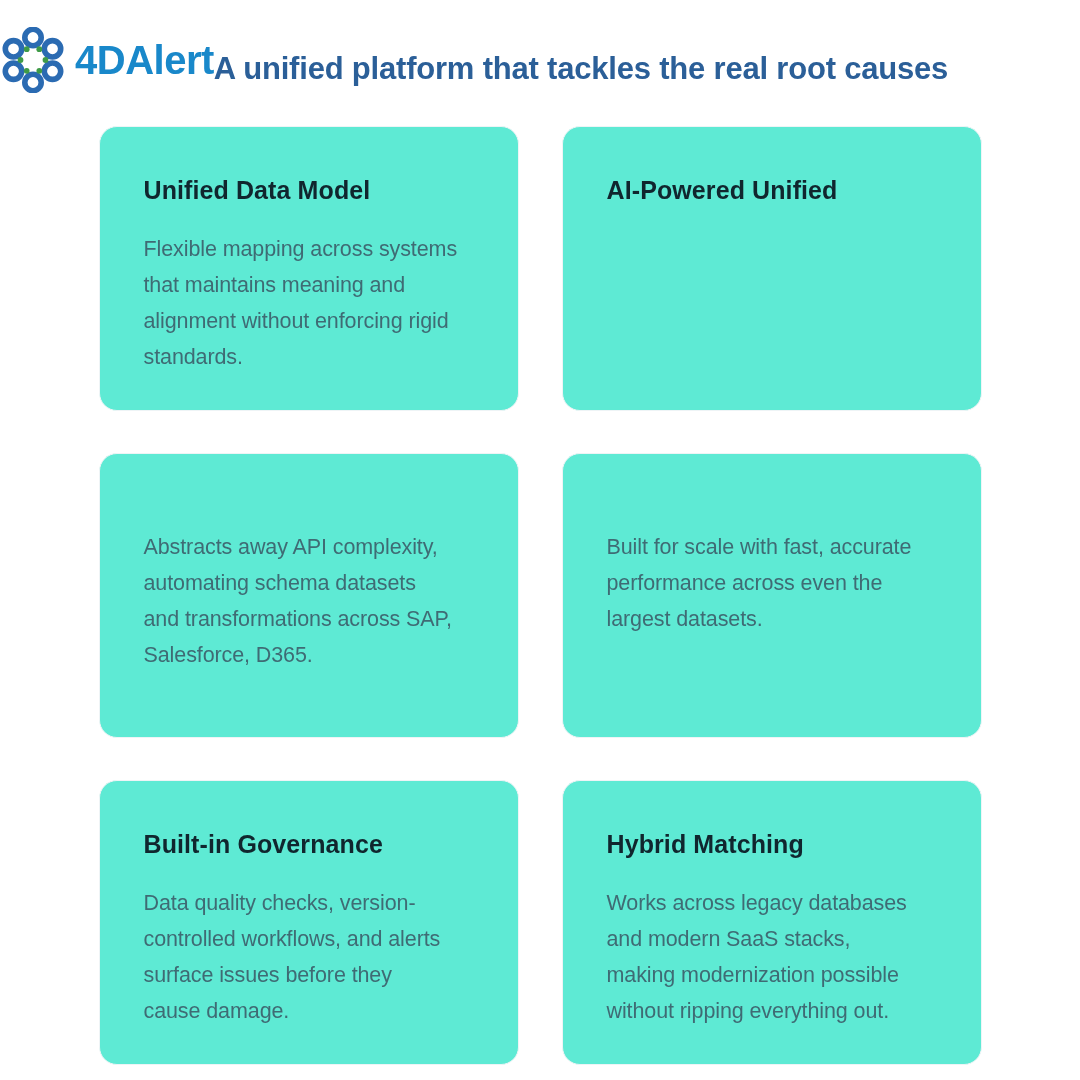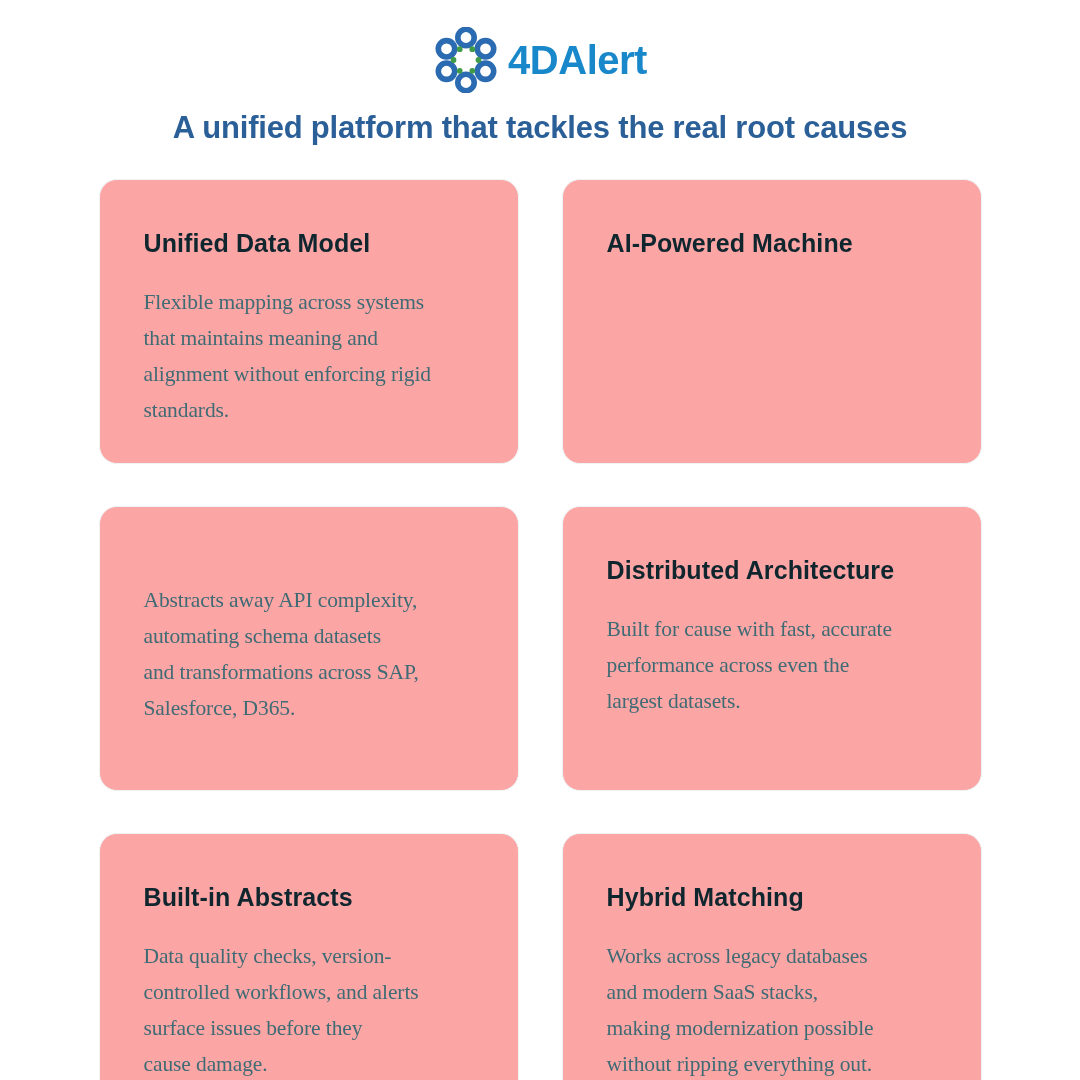--- a/index.html
+++ b/index.html
@@ -5,21 +5,21 @@
   * { margin: 0; padding: 0; box-sizing: border-box; }
   html, body { width: 1080px; height: 1080px; }
   body {
     background: #ffffff;
     overflow: hidden;
     font-family: "Liberation Sans", sans-serif;
   }
   .header {
     padding-top: 27px;
     display: flex;
-    flex-direction: column;
+    flex-direction: row;
     align-items: center;
   }
   .logo-row {
     display: flex;
     align-items: center;
     gap: 9px;
     height: 66px;
   }
   .logo-mark { width: 66px; height: 66px; display: block; }
   .logo-text {
@@ -38,41 +38,40 @@
   }
   .grid {
     width: 883px;
     margin: 33px auto 0;
     display: grid;
     grid-template-columns: 420px 420px;
     column-gap: 43px;
     row-gap: 42px;
   }
   .card {
-    background: #fca5a5;
+    background: #5eead4;
     border: 1px solid #eef4f6;
     border-radius: 18px;
     height: 285px;
     padding: 49px 42px 0 44px;
     overflow: hidden;
   }
   .card-title {
     font-size: 25px;
     font-weight: 600;
     color: #10262e;
     letter-spacing: 0.1px;
   }
   .card-body {
     margin-top: 26px;
     font-size: 21.5px;
     line-height: 36px;
     letter-spacing: -0.1px;
     color: #3f6b74;
     white-space: pre-line;
-    font-family: Liberation Serif, serif;
   }
 </style>
 </head>
 <body>
 
 <div class="header">
   <div class="logo-row">
     <svg class="logo-mark" viewBox="0 0 66 66">
 
       <g fill="none" stroke="#2b6bb2" stroke-width="5.6">
@@ -100,36 +99,35 @@
 
 <div class="grid">
   <div class="card">
     <div class="card-title">Unified Data Model</div>
     <div class="card-body">Flexible mapping across systems
 that maintains meaning and
 alignment without enforcing rigid
 standards.</div>
   </div>
   <div class="card">
-    <div class="card-title">AI-Powered Machine</div>
+    <div class="card-title">AI-Powered Unified</div>
   </div>
   <div class="card">
     <div class="card-body">Abstracts away API complexity,
 automating schema datasets
 and transformations across SAP,
 Salesforce, D365.</div>
   </div>
   <div class="card">
-    <div class="card-title">Distributed Architecture</div>
-    <div class="card-body">Built for cause with fast, accurate
+    <div class="card-body">Built for scale with fast, accurate
 performance across even the
 largest datasets.</div>
   </div>
   <div class="card">
-    <div class="card-title">Built-in Abstracts</div>
+    <div class="card-title">Built-in Governance</div>
     <div class="card-body">Data quality checks, version-
 controlled workflows, and alerts
 surface issues before they
 cause damage.</div>
   </div>
   <div class="card">
     <div class="card-title">Hybrid Matching</div>
     <div class="card-body">Works across legacy databases
 and modern SaaS stacks,
 making modernization possible

